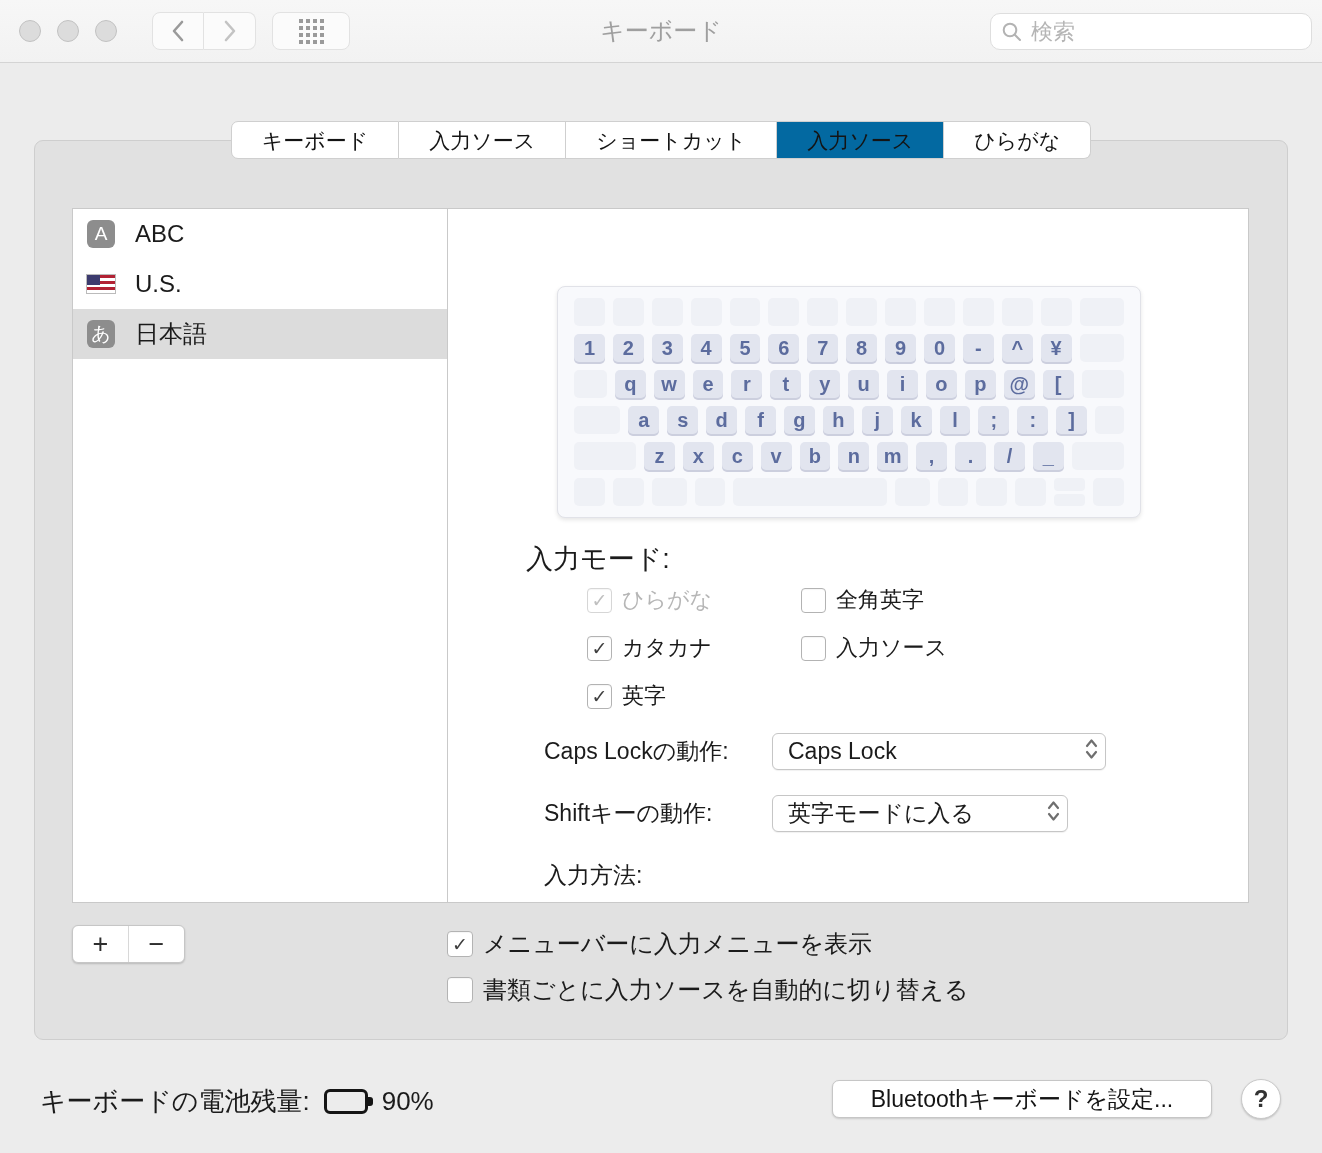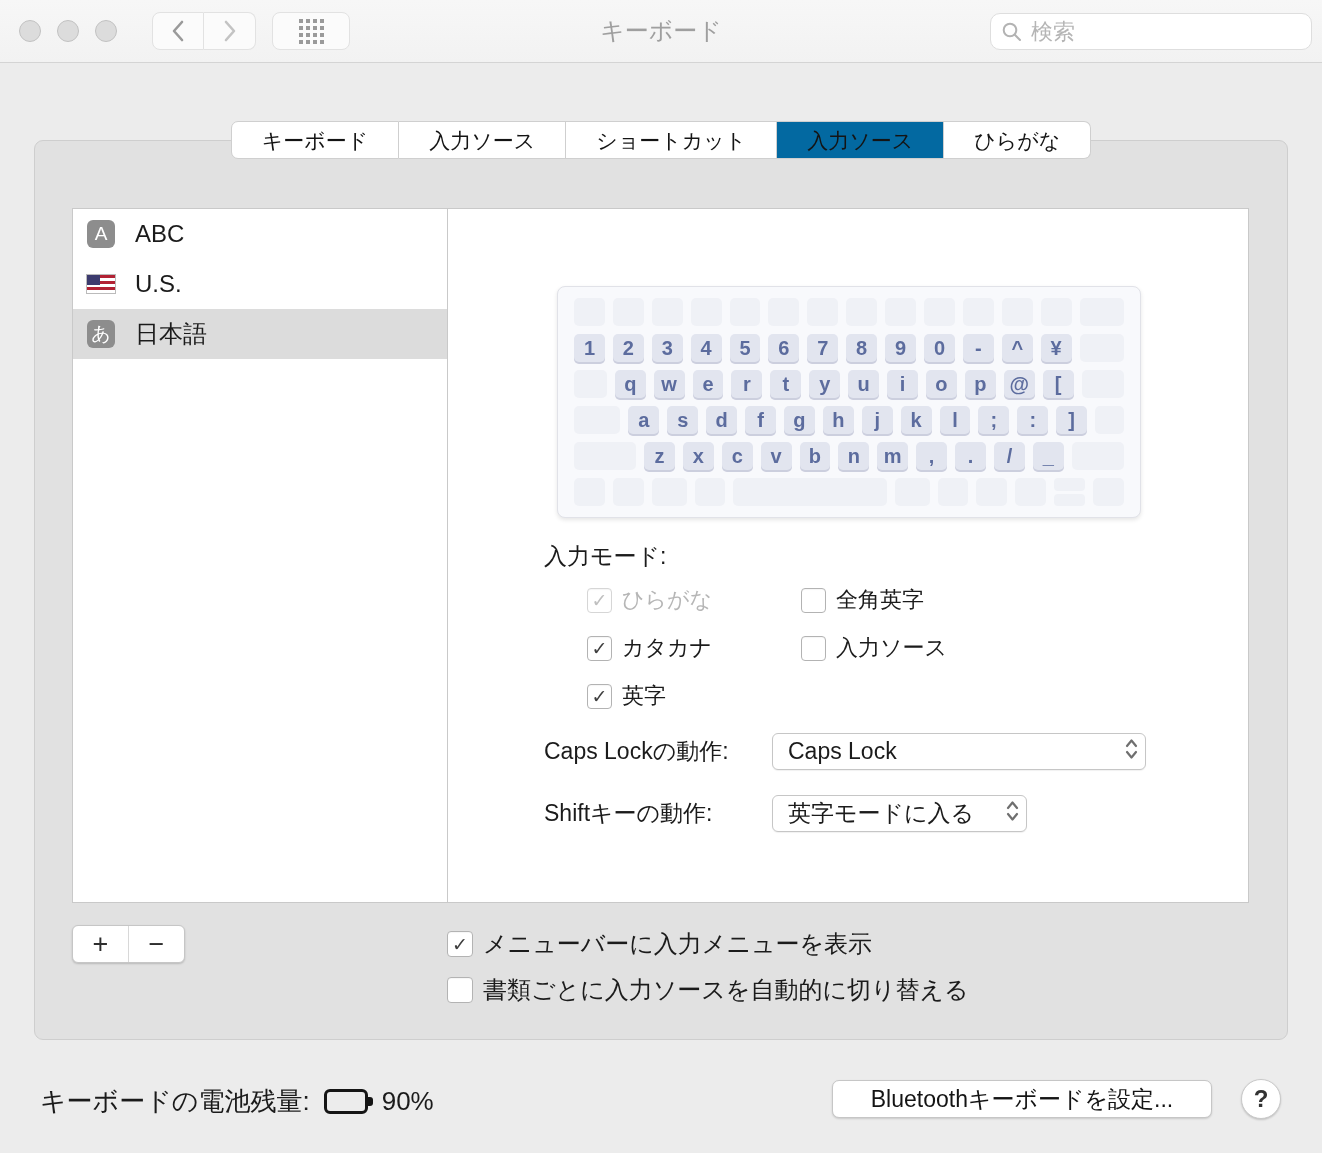--- a/index.html
+++ b/index.html
@@ -55,39 +55,39 @@
   .kb{position:absolute;left:109px;top:77px;width:584px;background:#f8f9fc;border:1px solid #e1e2e8;
     border-radius:8px;box-sizing:border-box;padding:11px 12px;box-shadow:0 2px 4px rgba(0,0,0,.10)}
   .kbrow{display:flex;height:28px;margin-bottom:8px}
   .kbrow:last-child{margin-bottom:0}
   .key{border-radius:5px;margin:0 4px;background:#eff1f6;box-sizing:border-box}
   .key.cap{background:#e2e5ef;color:#5c6c9e;font-weight:700;font-size:20px;
     display:flex;align-items:center;justify-content:center;box-shadow:0 2px 0 rgba(150,156,186,.45)}
   .key.split{display:flex;flex-direction:column;gap:3px;background:transparent;margin:0 4px}
   .key.split i{flex:1;background:#eff1f6;border-radius:4px;display:block}
   
-  .immode-label{position:absolute;left:96px;top:332px;font-size:23px}
+  .immode-label{position:absolute;left:78px;top:332px;font-size:27px}
   .imgrid{position:absolute;left:139px;top:378px;display:grid;grid-template-columns:214px auto;
     grid-template-rows:repeat(3,26px);row-gap:22px;grid-auto-flow:column}
   .cb{display:flex;align-items:center;gap:10px;font-size:22px;white-space:nowrap}
   .cb .box{width:25px;height:25px;background:#fff;border:1px solid #b3b3b3;border-radius:4px;
     box-sizing:border-box;display:flex;align-items:center;justify-content:center;
     font-size:19px;font-weight:700;color:#3e3e3e;box-shadow:inset 0 1px 1px rgba(0,0,0,.04)}
   .cb.disabled .box{border-color:#d6d6d6;color:#bfbfbf}
   .cb.disabled .lbl{color:#b6b6b6}
   
   .settings{position:absolute;left:96px;top:524px}
   .setrow{display:flex;align-items:center;height:37px;margin-bottom:25px}
   .setlabel{width:228px;font-size:23px}
   .select{height:37px;background:#fff;border:1px solid #c6c6c6;border-radius:6px;box-sizing:border-box;
     display:flex;align-items:center;padding-left:15px;font-size:23px;position:relative;
     box-shadow:0 1px 1px rgba(0,0,0,.06)}
   .select .stepper{position:absolute;right:5px;top:50%;transform:translateY(-50%)}
-  .setrow:nth-child(1) .select{width:374px}
-  .setrow:nth-child(2) .select{width:255px}
+  .setrow:nth-child(1) .select{width:334px}
+  .setrow:nth-child(2) .select{width:296px}
   .setrow:nth-child(3) .select{width:207px}
   
   .plusminus{position:absolute;left:72px;top:925px;display:flex;background:#fff;border:1px solid #c6c6c6;
     border-radius:6px;overflow:hidden;box-shadow:0 1px 2px rgba(0,0,0,.18);z-index:2}
   .pmbtn{width:55px;height:36px;display:flex;align-items:center;justify-content:center;
     font-size:27px;color:#2e2e2e;line-height:1}
   .pmbtn + .pmbtn{border-left:1px solid #d8d8d8}
   .bottomopts{position:absolute;left:447px;top:928px;z-index:2}
   .bottomopts .cb{margin-bottom:14px;font-size:24px}
   .bottomopts .cb .box{width:26px;height:26px}
@@ -316,20 +316,21 @@
           <span class="setlabel">Shiftキーの動作:</span>
           <div class="select">
             <span>英字モードに入る</span>
             <span class="stepper"><svg width="17" height="26" viewBox="0 0 17 26">
                 <path d="M4 10 L8.5 4.5 L13 10" fill="none" stroke="#6f6f6f" stroke-width="2.2" stroke-linecap="round" stroke-linejoin="round"></path>
                 <path d="M4 16 L8.5 21.5 L13 16" fill="none" stroke="#6f6f6f" stroke-width="2.2" stroke-linecap="round" stroke-linejoin="round"></path>
               </svg></span>
           </div>
         </div>
         <div class="setrow">
+          <span class="setlabel">入力方法:</span>
         </div>
       </div>
   </div>
 </div>
 
 <div class="plusminus">
   <span class="pmbtn">+</span>
   <span class="pmbtn">−</span>
 </div>
 <div class="bottomopts" id="bottomopts">

